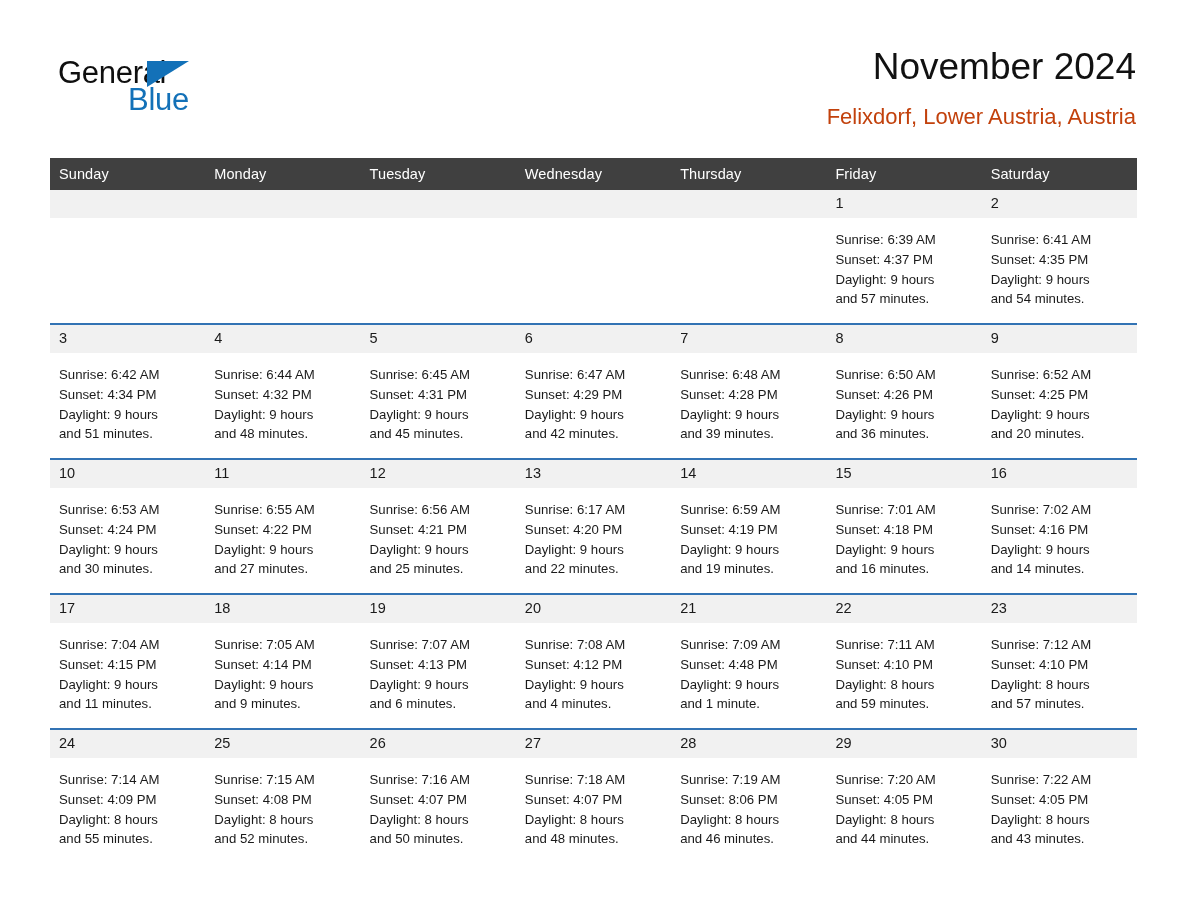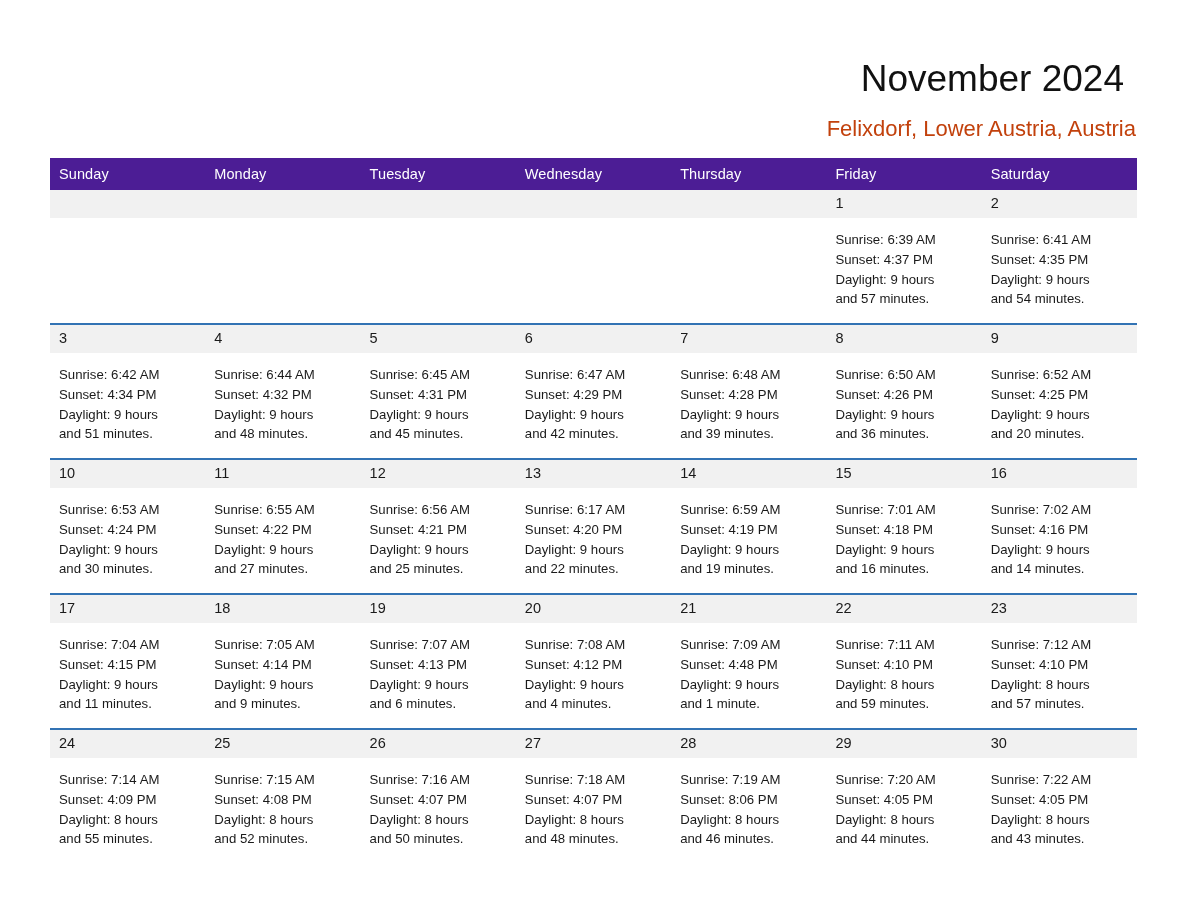--- a/index.html
+++ b/index.html
@@ -69,21 +69,21 @@
     position: absolute;
     right: 52px;
     top: 44px;
     text-align: right;
   }
   .month-title {
     font-size: 37px;
     line-height: 46px;
     color: #111111;
     font-weight: normal;
-    margin: 12px;
+    margin: 0;
     letter-spacing: 0px;
   }
   .location-title {
     font-size: 22px;
     line-height: 30px;
     color: #c2410c;
     font-weight: normal;
     margin: 12px 0 0 0;
     letter-spacing: 0px;
   }
@@ -96,21 +96,21 @@
     width: 1087px;
   }
   .cal-table {
     border-collapse: collapse;
     table-layout: fixed;
     width: 1087px;
   }
   .cal-table col { width: 155.28px; }
 
   .cal-head th {
-    background: #4c1d95;
+    background: #404040;
     color: #ffffff;
     font-size: 14.5px;
     font-weight: normal;
     text-align: left;
     padding: 6px 0 7px 9px;
     height: 19px;
     vertical-align: middle;
     letter-spacing: 0.1px;
   }
 
@@ -140,20 +140,25 @@
   }
   .cellinfo div { white-space: nowrap; }
 </style>
 </head>
 <body>
 
 <div id="page">
 
   <div class="header">
 
+    <div class="logo">
+      <span class="logo-general">General</span>
+      <span class="logo-tri"></span>
+      <span class="logo-blue">Blue</span>
+    </div>
 
     <div class="title-block">
       <h1 class="month-title">November 2024</h1>
       <h2 class="location-title">Felixdorf, Lower Austria, Austria</h2>
     </div>
 
   </div>
 
   <div class="calendar">
     <table class="cal-table">

